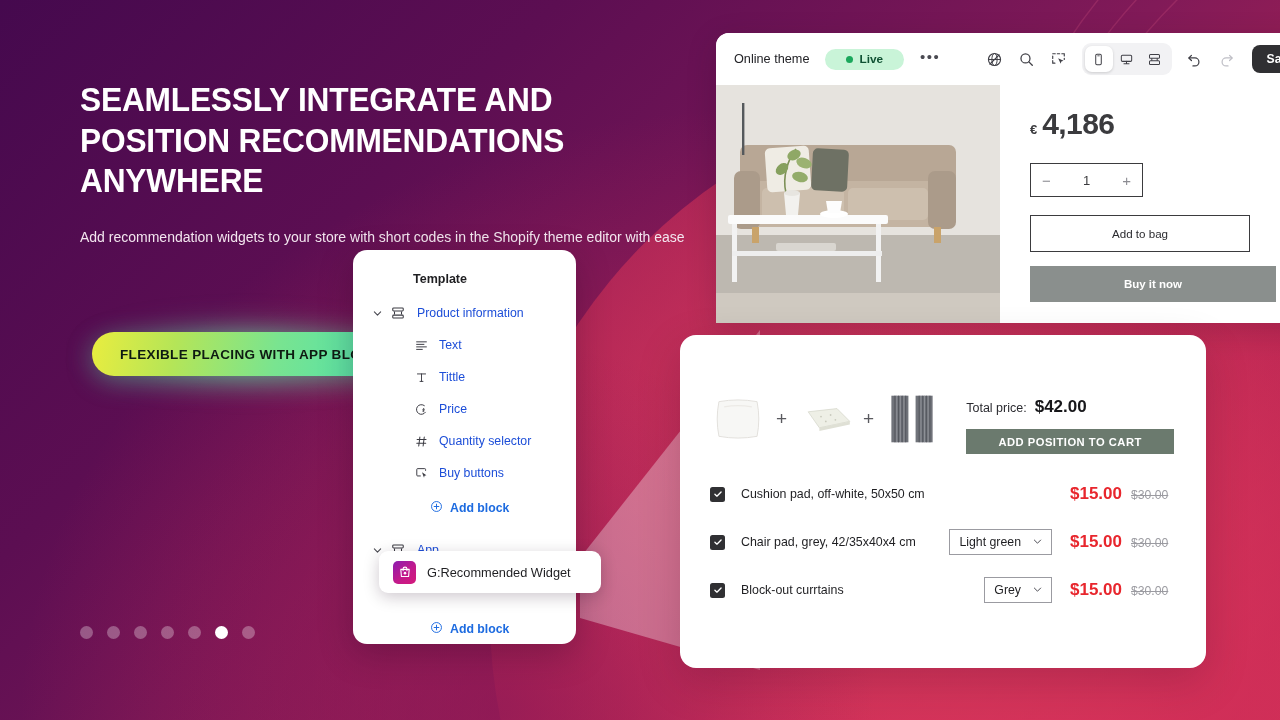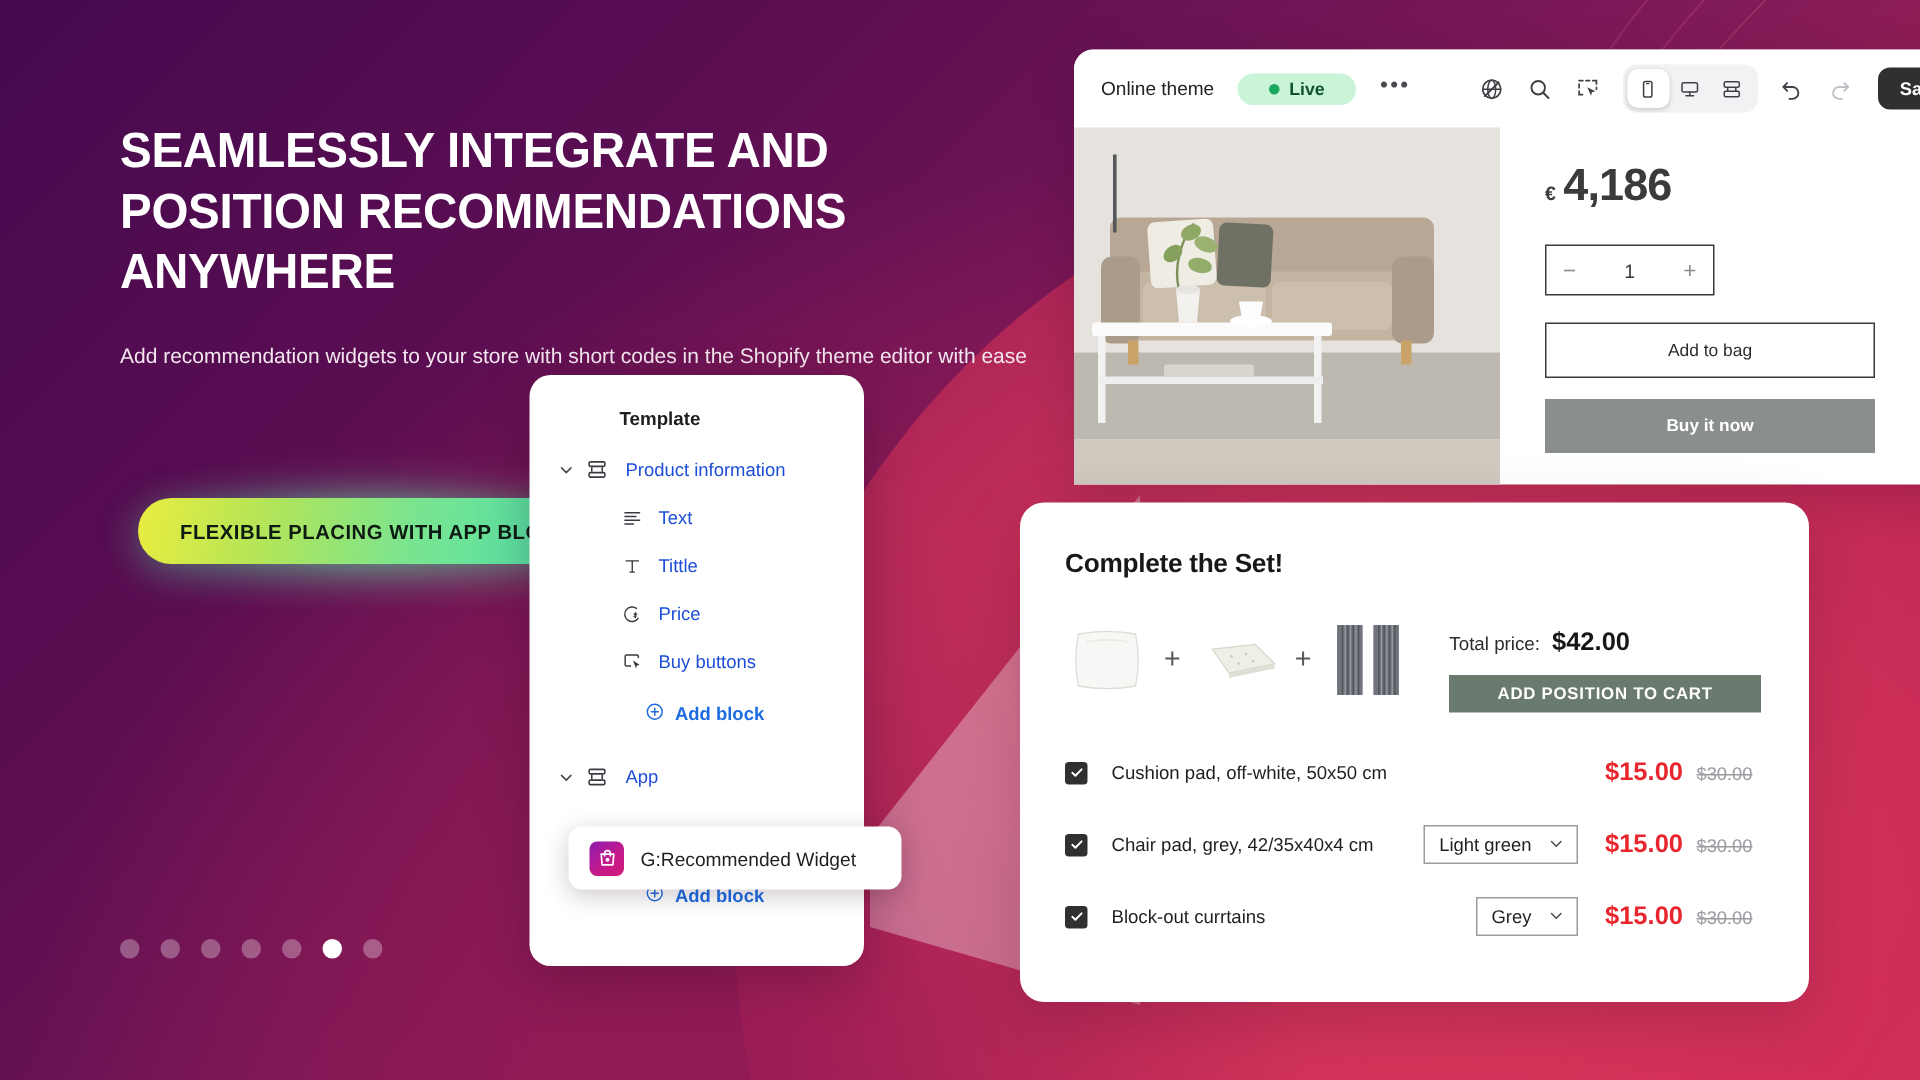--- a/index.html
+++ b/index.html
@@ -146,21 +146,21 @@
     display: flex; align-items: center; justify-content: space-between; padding: 0 11px;
     font-size: 13px; color: #3b3b3e;
   }
   .qbtn { color: #8c8c92; font-size: 15px; }
   #addbag {
     margin-top: 18px; width: 220px; height: 37px; border: 1px solid #3b3b3e; background: #fff;
     display: flex; align-items: center; justify-content: center;
     font-size: 11.6px; color: #2c2c30; font-family: inherit; cursor: pointer;
   }
   #buynow {
-    margin-top: 14px; width: 220px; height: 36px; border: 0; background: #8a8f8d; color: #fff;
+    margin-top: 14px; width: 246px; height: 36px; border: 0; background: #8a8f8d; color: #fff;
     display: flex; align-items: center; justify-content: center;
     font-size: 11.5px; font-weight: 600; font-family: inherit; cursor: pointer;
   }
 
   
   #cts {
     position: absolute; left: 680px; top: 335px; width: 526px; height: 333px;
     background: #fff; border-radius: 16px; z-index: 10;
     box-shadow: 0 14px 44px rgba(40,0,30,0.20);
     padding: 30px 32px 0 30px;
@@ -280,20 +280,28 @@
     <span class="ico">
       <svg width="13" height="13" viewBox="0 0 16 16">
           <path d="M11.5 3.2a6 6 0 1 0 1.3 8.2" fill="none" stroke="currentColor" stroke-width="1.2" stroke-linecap="round"></path>
           <path d="M11.6 7.8c-.4-.5-1.6-.6-2 0-.4.7.9.9 1.3 1.4.4.6-.4 1.3-1.6.8" fill="none" stroke="currentColor" stroke-width="1" stroke-linecap="round"></path>
           <path d="M10.7 6.6v4.2" stroke="currentColor" stroke-width=".9" stroke-linecap="round"></path>
         </svg>
     </span>
     <span class="tpl-label">Price</span>
   </div>
 
+  <div class="tpl-row child">
+    <span class="ico">
+      <svg width="13" height="13" viewBox="0 0 16 16">
+          <path d="M6 2.4 4.6 13.6M11.4 2.4 10 13.6M2.6 5.6h11M2.2 10.2h11" stroke="currentColor" stroke-width="1.25" stroke-linecap="round"></path>
+        </svg>
+    </span>
+    <span class="tpl-label">Quantity selector</span>
+  </div>
 
   <div class="tpl-row child">
     <span class="ico">
       <svg width="13" height="13" viewBox="0 0 16 16">
           <path d="M13 4.2V3a1 1 0 0 0-1-1H3.2a1 1 0 0 0-1 1v7a1 1 0 0 0 1 1h3.4" fill="none" stroke="currentColor" stroke-width="1.2" stroke-linecap="round"></path>
           <path d="M8.6 6.6 14 10.1l-2.3.7-.6 2.4z" fill="currentColor"></path>
         </svg>
     </span>
     <span class="tpl-label">Buy buttons</span>
   </div>
@@ -468,21 +476,20 @@
         <span class="qbtn">+</span>
       </div>
       <button id="addbag">Add to bag</button>
       <button id="buynow">Buy it now</button>
     </div>
   </div>
 
 </div>
 
 <div id="cts">
-  <div id="cts-title">Complete the Set!</div>
 
   <div id="cts-top">
     <div id="thumbs">
       <span class="thumb">
         <svg width="52" height="52" viewBox="0 0 60 60">
             <path d="M8 10 Q30 6 52 10 Q56 30 52 50 Q30 54 8 50 Q4 30 8 10Z" fill="#f7f7f5" stroke="#dedcd8" stroke-width="1"></path>
             <path d="M14 16 Q30 13 46 16" fill="none" stroke="#eceae6" stroke-width="1.4"></path>
           </svg>
       </span>
       <span class="plus">+</span>

